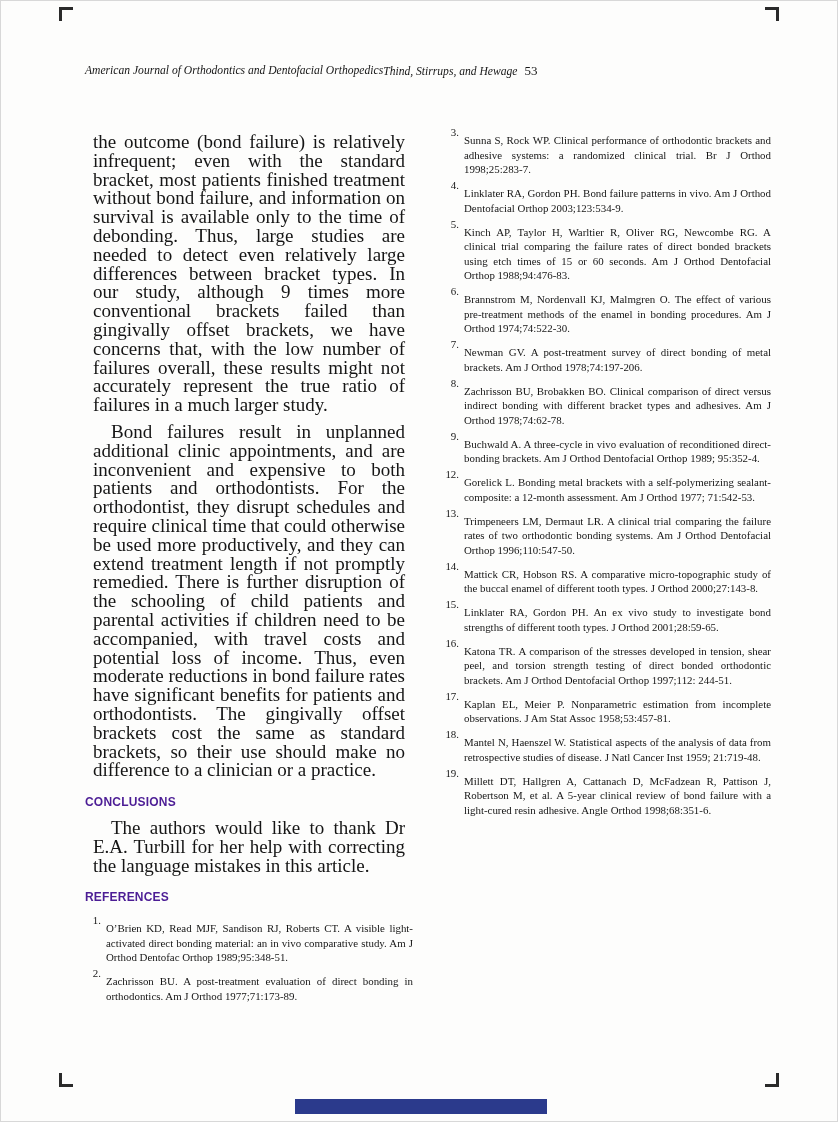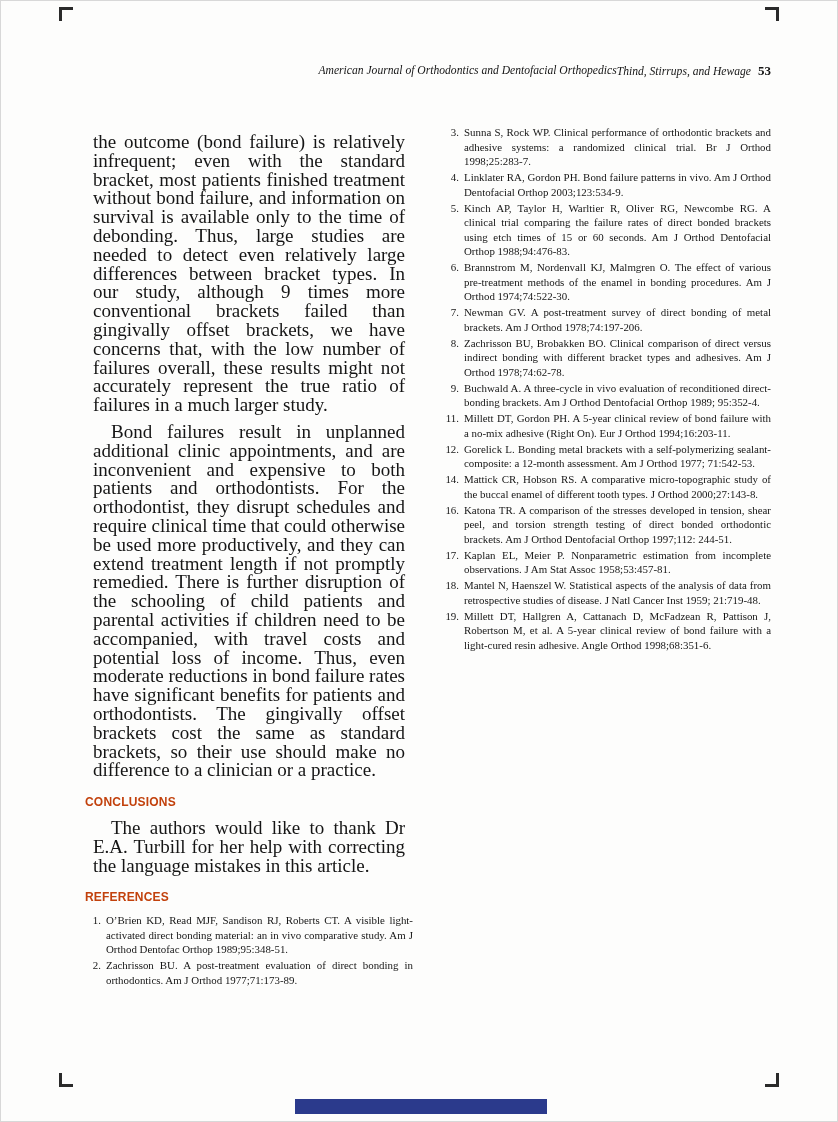--- a/index.html
+++ b/index.html
@@ -23,34 +23,34 @@
   .crop { position: absolute; width: 11px; height: 11px; }
   .crop.tl { left: 58px; top: 6px;  border-top: 3px solid #2a2a2a; border-left: 3px solid #2a2a2a; }
   .crop.tr { right: 58px; top: 6px; border-top: 3px solid #2a2a2a; border-right: 3px solid #2a2a2a; }
   .crop.bl { left: 58px; top: 1072px;  border-bottom: 3px solid #2a2a2a; border-left: 3px solid #2a2a2a; }
   .crop.br { right: 58px; top: 1072px; border-bottom: 3px solid #2a2a2a; border-right: 3px solid #2a2a2a; }
 
   .running-head {
     position: absolute;
     top: 62px; left: 84px; right: 66px;
     display: flex;
-    justify-content: flex-end;
+    justify-content: flex-start;
     align-items: flex-start;
     font-size: 11.6px;
     line-height: 15px;
     font-style: italic;
   }
   .running-head .right {
     font-style: italic;
     white-space: nowrap;
     padding-top: 0;
   }
   .running-head .pagenum {
     font-style: normal;
-    font-weight: bold;
+    font-weight: normal;
     font-size: 13px;
     margin-left: 7px;
   }
 
   .columns {
     position: absolute;
     top: 124px; left: 84px; right: 66px;
     display: grid;
     grid-template-columns: 1fr 1fr;
     column-gap: 30px;
@@ -65,39 +65,40 @@
   }
   p.body.indent { text-indent: 18px; }
   p.body.gap-before { margin-top: 10px; }
 
   h2.section {
     margin: 15px 0 9px 0;
     font-family: "Liberation Sans", "DejaVu Sans", sans-serif;
     font-weight: bold;
     font-size: 12px;
     letter-spacing: 0.2px;
-    color: #c2410c;
+    color: #4c1d95;
   }
 
   .refs { margin: 0; padding: 0; }
   .ref {
     display: flex;
     font-size: 10.9px;
     line-height: 14.5px;
     margin-bottom: 1.5px;
   }
   .ref .rn {
     flex: 0 0 16px;
     text-align: right;
     margin-right: 5px;
   }
   .ref .rt {
     flex: 1;
     text-align: justify;
     min-width: 0;
+    margin-top: 8px;
   }
 
   .bottom-bar {
     position: absolute;
     left: 294px;
     top: 1098px;
     width: 252px;
     height: 15px;
     background: #2b3a8c;
   }
@@ -167,32 +168,36 @@
         </div>
         <div class="ref">
           <span class="rn">8.</span>
           <span class="rt">Zachrisson BU, Brobakken BO. Clinical comparison of direct versus indirect bonding with different bracket types and adhesives. Am J Orthod 1978;74:62-78.</span>
         </div>
         <div class="ref">
           <span class="rn">9.</span>
           <span class="rt">Buchwald A. A three-cycle in vivo evaluation of reconditioned direct-bonding brackets. Am J Orthod Dentofacial Orthop 1989; 95:352-4.</span>
         </div>
         <div class="ref">
-          <span class="rn">11.</span>
-          <span class="rt">Millett DT, Gordon PH. A 5-year clinical review of bond failure with a no-mix adhesive (Right On). Eur J Orthod 1994;16:203-11.</span>
-        </div>
-        <div class="ref">
           <span class="rn">12.</span>
           <span class="rt">Gorelick L. Bonding metal brackets with a self-polymerizing sealant-composite: a 12-month assessment. Am J Orthod 1977; 71:542-53.</span>
         </div>
         <div class="ref">
+          <span class="rn">13.</span>
+          <span class="rt">Trimpeneers LM, Dermaut LR. A clinical trial comparing the failure rates of two orthodontic bonding systems. Am J Orthod Dentofacial Orthop 1996;110:547-50.</span>
+        </div>
+        <div class="ref">
           <span class="rn">14.</span>
           <span class="rt">Mattick CR, Hobson RS. A comparative micro-topographic study of the buccal enamel of different tooth types. J Orthod 2000;27:143-8.</span>
         </div>
         <div class="ref">
+          <span class="rn">15.</span>
+          <span class="rt">Linklater RA, Gordon PH. An ex vivo study to investigate bond strengths of different tooth types. J Orthod 2001;28:59-65.</span>
+        </div>
+        <div class="ref">
           <span class="rn">16.</span>
           <span class="rt">Katona TR. A comparison of the stresses developed in tension, shear peel, and torsion strength testing of direct bonded orthodontic brackets. Am J Orthod Dentofacial Orthop 1997;112: 244-51.</span>
         </div>
         <div class="ref">
           <span class="rn">17.</span>
           <span class="rt">Kaplan EL, Meier P. Nonparametric estimation from incomplete observations. J Am Stat Assoc 1958;53:457-81.</span>
         </div>
         <div class="ref">
           <span class="rn">18.</span>
           <span class="rt">Mantel N, Haenszel W. Statistical aspects of the analysis of data from retrospective studies of disease. J Natl Cancer Inst 1959; 21:719-48.</span>

